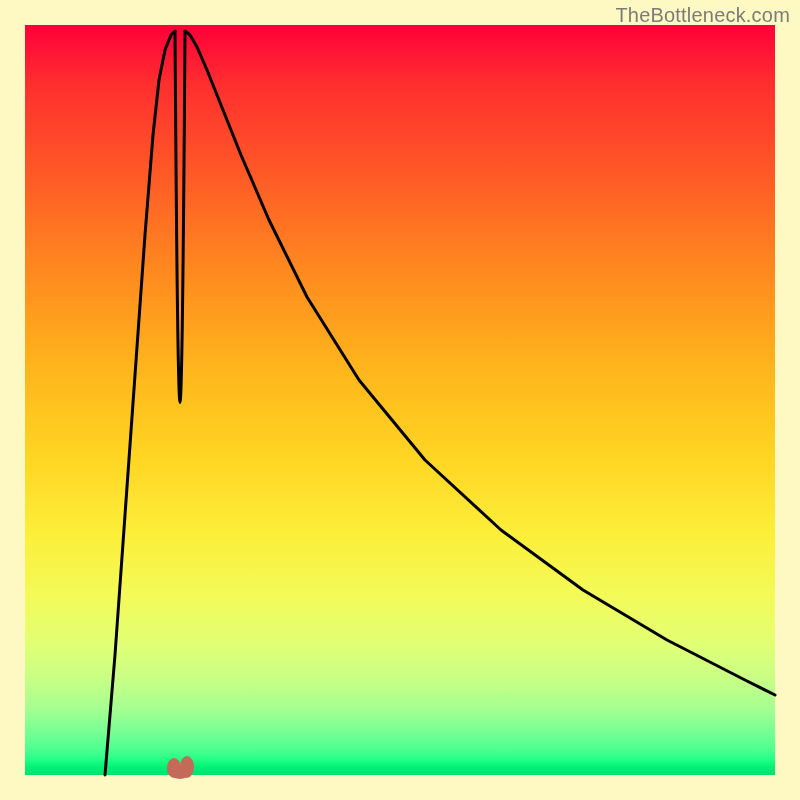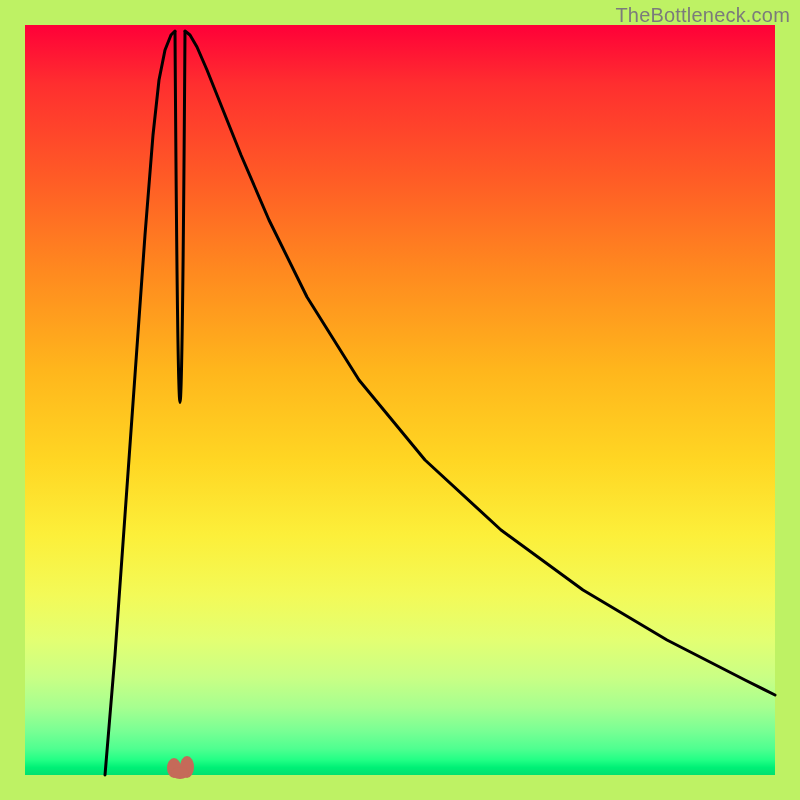--- a/index.html
+++ b/index.html
@@ -8,21 +8,21 @@
     width: 800px;
     height: 800px;
     overflow: hidden;
     background: #000;
     font-family: Arial, Helvetica, sans-serif;
   }
   .frame {
     position: relative;
     width: 800px;
     height: 800px;
-    background: #bef264;
+    background: #fef9c3;
   }
   .plot {
     position: absolute;
     left: 25px;
     top: 25px;
     width: 750px;
     height: 750px;
     background: linear-gradient(to bottom,
       #ff0038 0%,
       #ff2f2f 8%,

